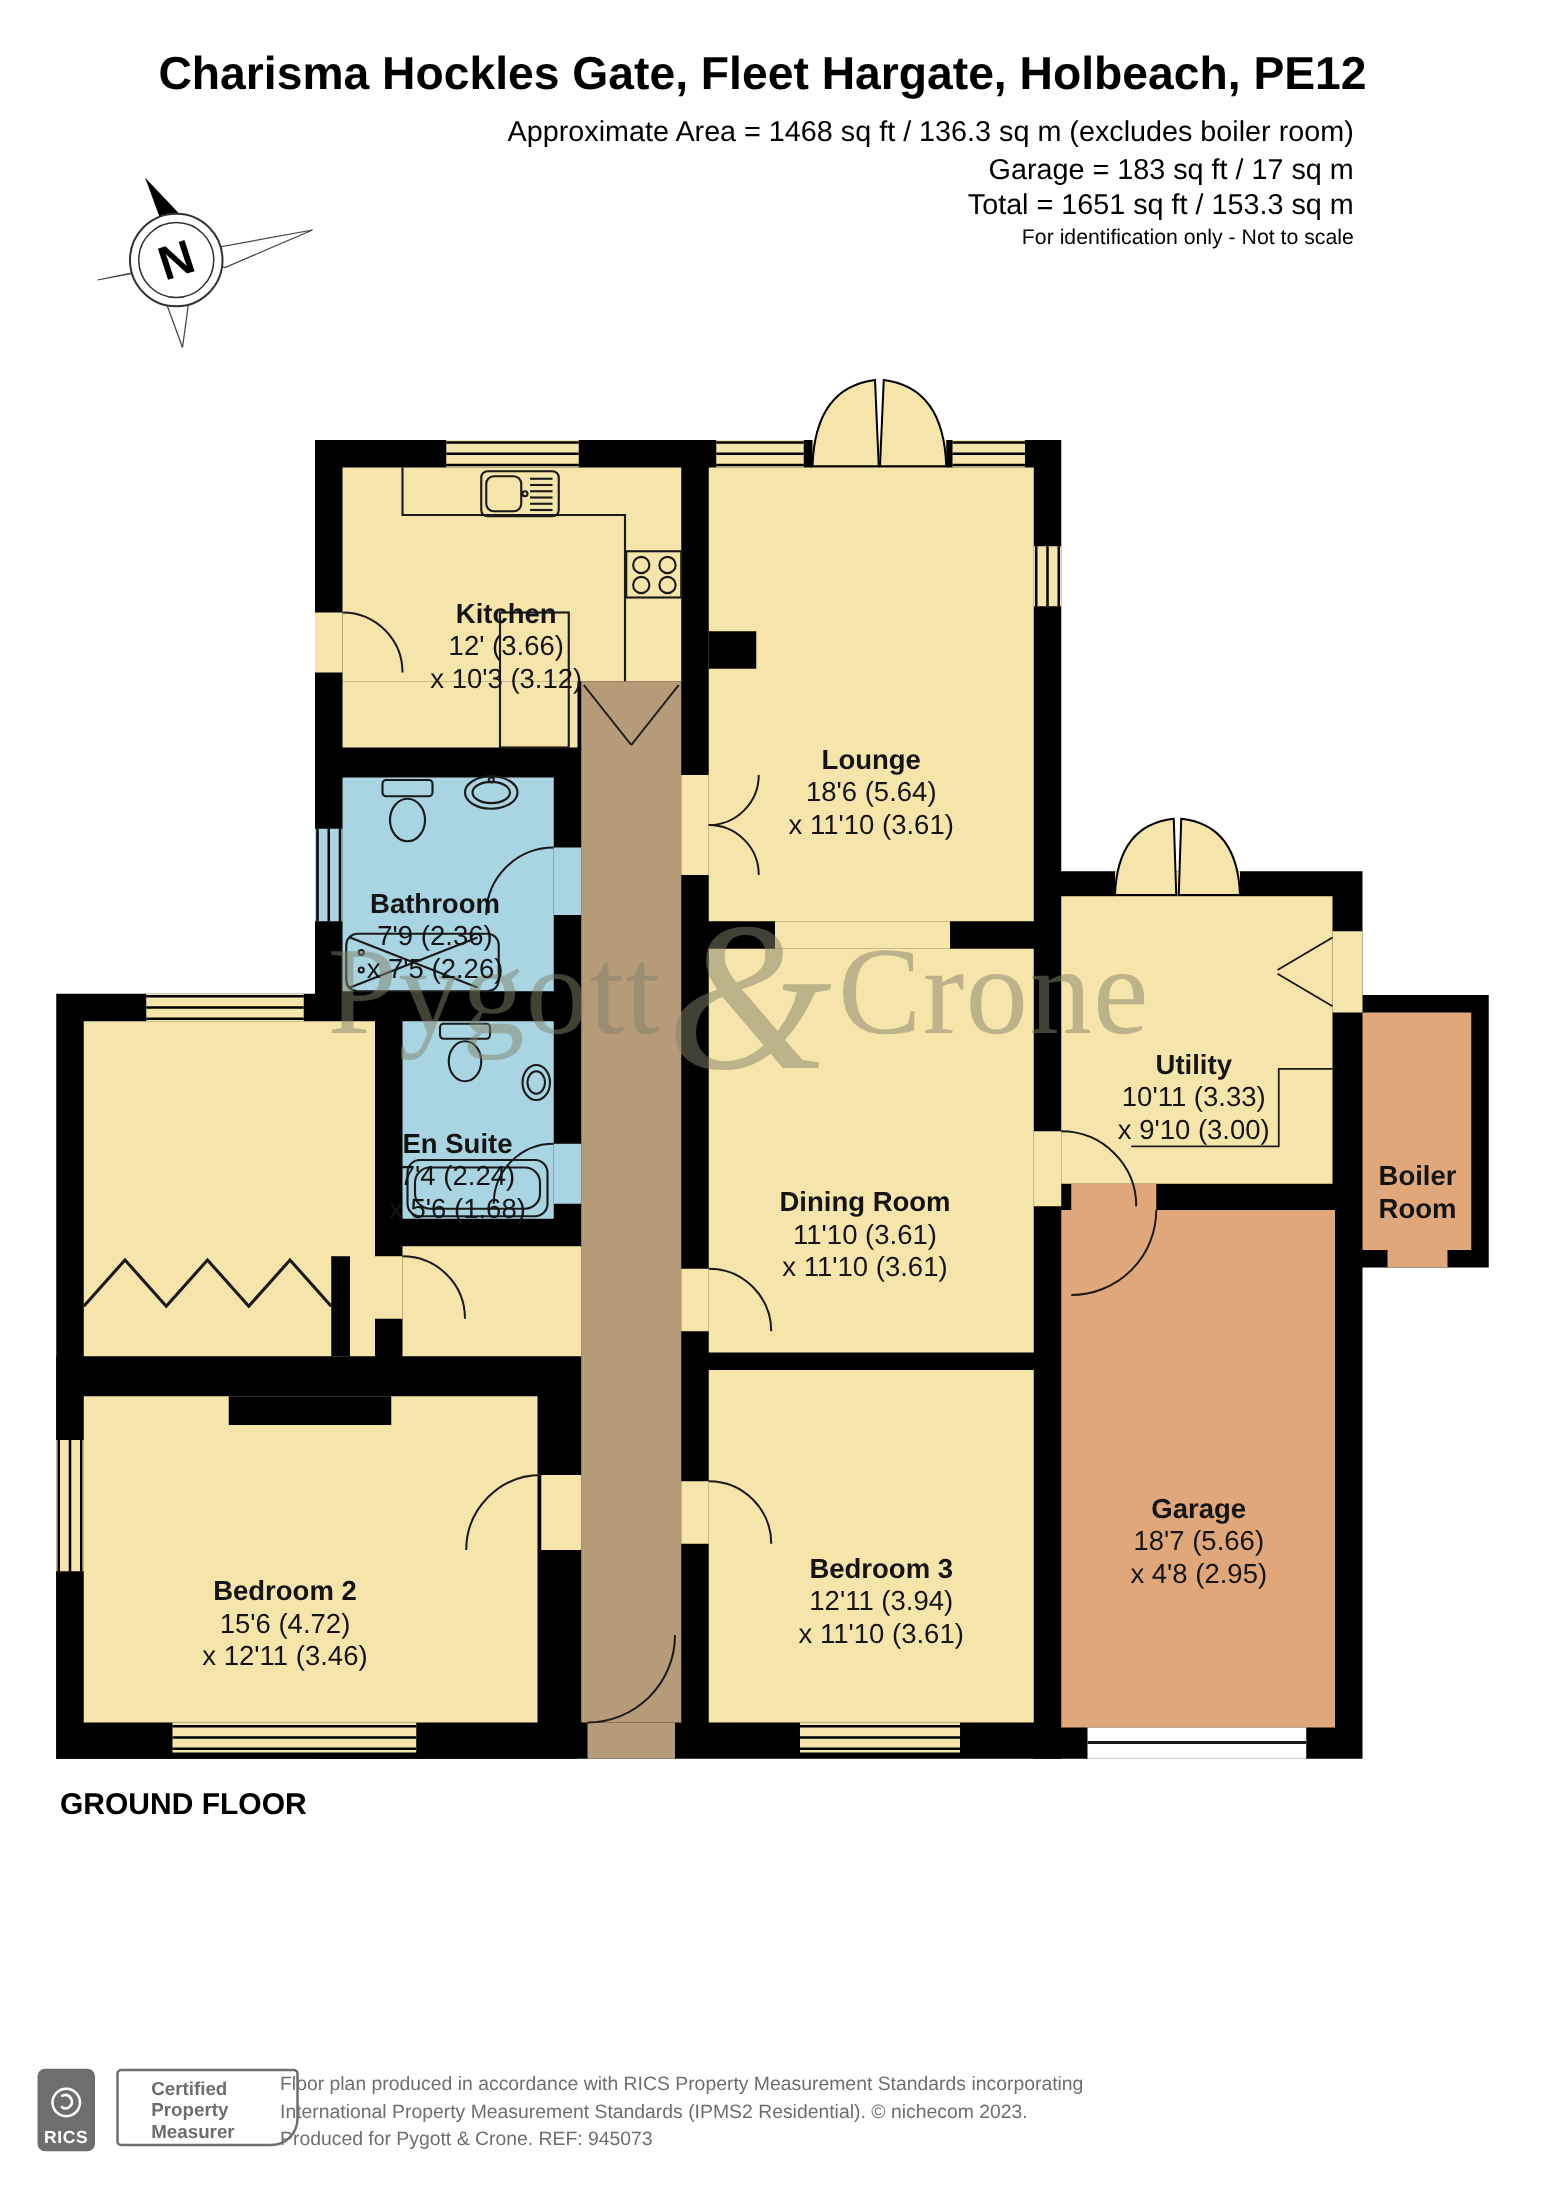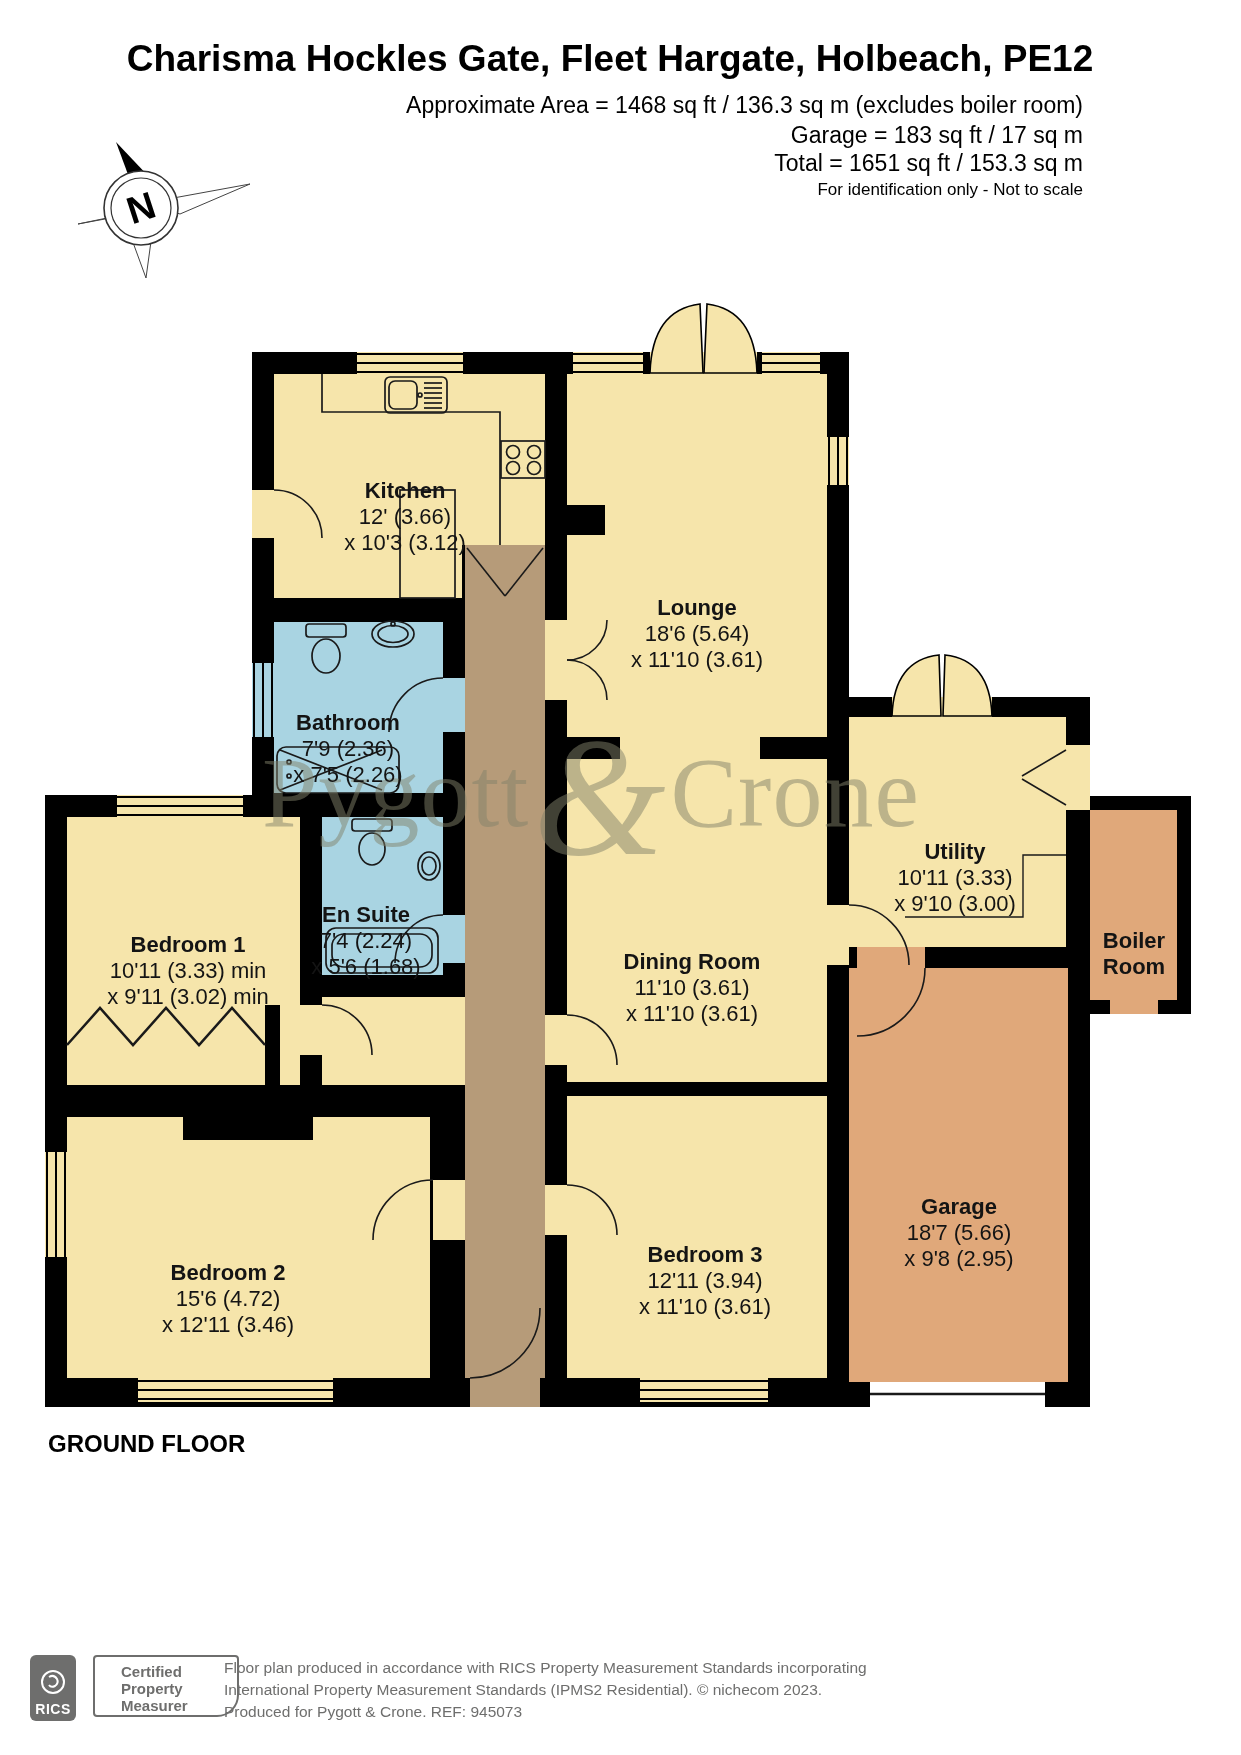--- a/index.html
+++ b/index.html
@@ -270,42 +270,37 @@
   <div class="room-label" style="left:348px;top:666px;">
     <span class="rname">Bathroom</span>
     <span>7'9 (2.36)</span>
     <span>x 7'5 (2.26)</span>
   </div>
   <div class="room-label" style="left:366px;top:858px;">
     <span class="rname">En Suite</span>
     <span>7'4 (2.24)</span>
     <span>x 5'6 (1.68)</span>
   </div>
-  <div class="room-label" style="left:188px;top:888px;">
-    <span class="rname">Bedroom 1</span>
-    <span>10'11 (3.33) min</span>
-    <span>x 9'11 (3.02) min</span>
-  </div>
   <div class="room-label" style="left:692px;top:905px;">
     <span class="rname">Dining Room</span>
     <span>11'10 (3.61)</span>
     <span>x 11'10 (3.61)</span>
   </div>
   <div class="room-label" style="left:955px;top:795px;">
     <span class="rname">Utility</span>
     <span>10'11 (3.33)</span>
     <span>x 9'10 (3.00)</span>
   </div>
   <div class="room-label wrap" style="left:1134px;top:884px;">
     <span class="rname">Boiler Room</span>
   </div>
   <div class="room-label" style="left:959px;top:1150px;">
     <span class="rname">Garage</span>
     <span>18'7 (5.66)</span>
-    <span>x 9'8 (2.95)</span>
+    <span>x 4'8 (2.95)</span>
   </div>
   <div class="room-label" style="left:228px;top:1216px;">
     <span class="rname">Bedroom 2</span>
     <span>15'6 (4.72)</span>
     <span>x 12'11 (3.46)</span>
   </div>
   <div class="room-label" style="left:705px;top:1198px;">
     <span class="rname">Bedroom 3</span>
     <span>12'11 (3.94)</span>
     <span>x 11'10 (3.61)</span>

